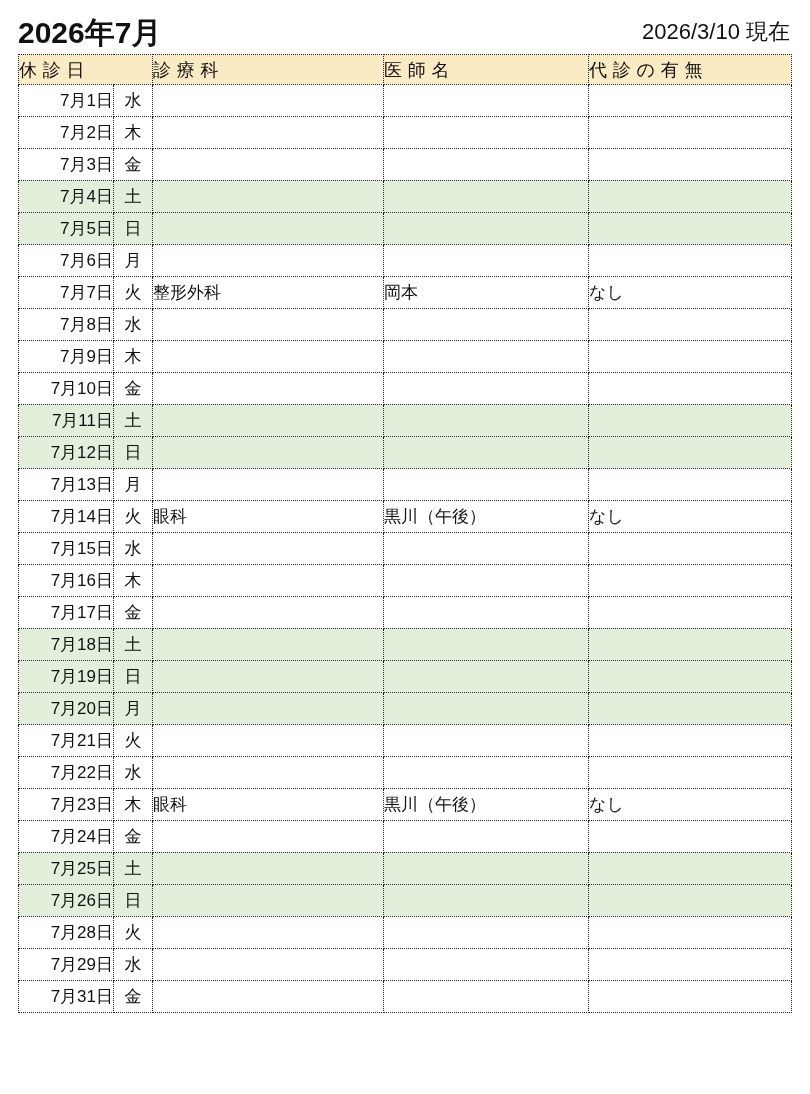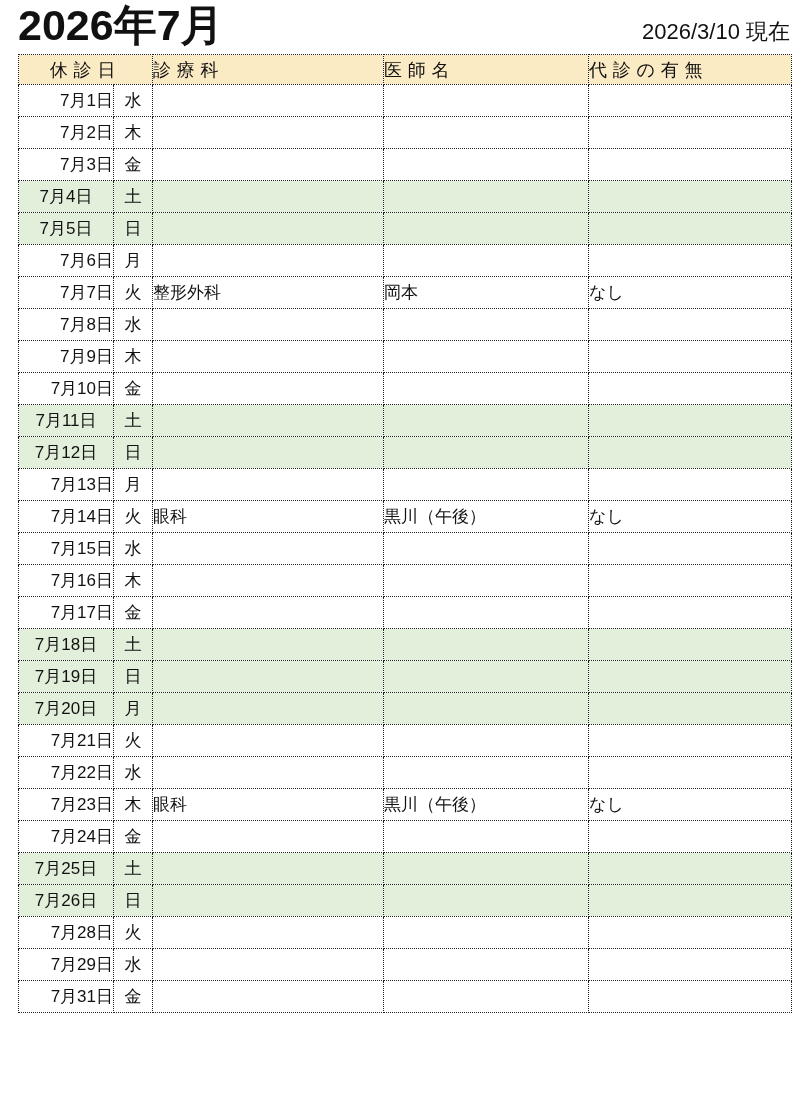--- a/index.html
+++ b/index.html
@@ -23,21 +23,21 @@
   }
   .topbar {
     display: flex;
     justify-content: space-between;
     align-items: flex-end;
     padding: 6px 20px 4px 18px;
     height: 54px;
   }
   .page-title {
     margin: 0;
-    font-size: 43px;
+    font-size: 30px;
     font-weight: 600;
     line-height: 1.15;
     white-space: nowrap;
   }
   .as-of {
     font-size: 22px;
     padding-bottom: 3px;
     white-space: nowrap;
   }
   table.schedule {
@@ -56,41 +56,40 @@
   }
   table.schedule thead th {
     background: var(--header-bg);
     height: 30px;
     font-size: 18px;
     font-weight: 400;
     letter-spacing: 0.32em;
     text-align: left;
   }
   table.schedule thead th.th-closed-day {
-    text-align: center;
+    text-align: left;
     padding-left: 0;
   }
   table.schedule tbody td {
     height: 32px;
     font-size: 17px;
   }
   td.c-date {
     text-align: right;
     padding-right: 7px;
   }
   td.c-day {
     text-align: center;
   }
   td.c-dept, td.c-doc, td.c-sub {
     text-align: left;
     padding-left: 6px;
   }
   tr.hl td {
     background: var(--holiday-bg);
-    text-align: center;
   }
 </style>
 </head>
 <body>
 
 <div class="page">
   <div class="topbar">
     <h1 class="page-title">2026年7月</h1>
     <div class="as-of">2026/3/10 現在</div>
   </div>

